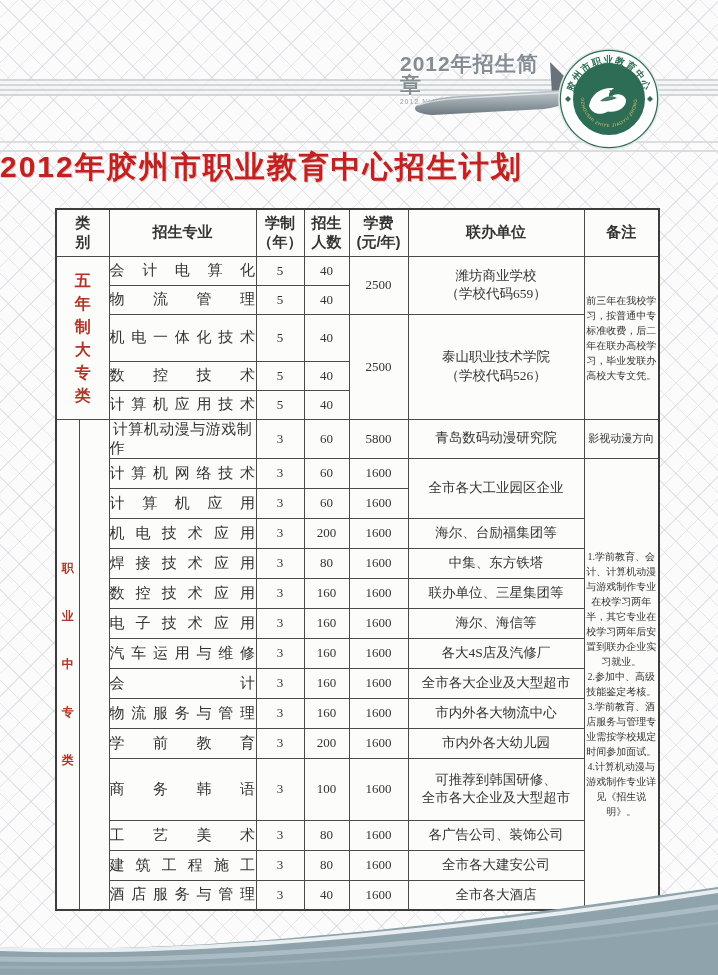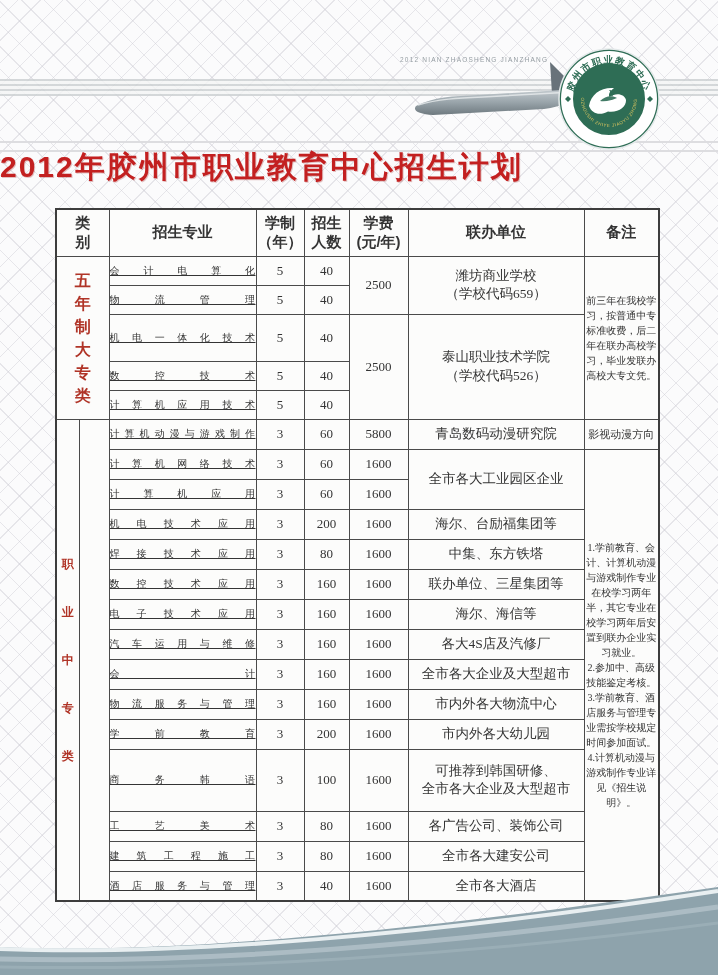--- a/index.html
+++ b/index.html
@@ -25,41 +25,42 @@
   .page-title{position:absolute;left:0;top:147px;width:718px;text-align:left;
     font-family:"Liberation Sans", sans-serif;font-weight:bold;font-size:30px;
     color:#c32020;letter-spacing:2px;text-shadow:1px 1px 0 rgba(150,20,20,.25);}
   table.plan{position:absolute;left:55px;top:208px;width:603px;
     border-collapse:collapse;table-layout:fixed;background:#fcfcfb;
     border:2px solid #3d3d3d;}
   table.plan td{border:1px solid #4a4a4a;padding:0;text-align:center;
     vertical-align:middle;color:#343434;overflow:hidden;}
   td.th{font-family:"Liberation Sans", sans-serif;font-weight:bold;
     font-size:15px;color:#a13a2a;line-height:1.25;}
-  td.major{font-size:10px;text-align:justify;text-align-last:justify;
-    padding:0 7px;letter-spacing:.5px;text-decoration:underline;}
+  td.major{font-size:15px;text-align:justify;text-align-last:justify;
+    padding:0 7px;letter-spacing:.5px;}
   td.num{font-size:13px;}
   td.partner{font-size:13.5px;line-height:1.35;}
   td.small-note{font-size:10px;text-align:left;padding:2px 3px;line-height:1.5;}
   td.mid-note{font-size:11px;margin-left:48px;}
   .pre{white-space:pre-line;}
   .vert{width:1em;margin:12px auto;word-break:break-all;
     font-family:"Liberation Sans", sans-serif;font-weight:bold;color:#b03427;text-align:right;}
   .vert.g1{font-size:16px;line-height:23px;}
   .vert.g2{font-size:12px;line-height:48px;}
   .footer-wave{position:absolute;left:0;bottom:0;}
 </style>
 </head>
 <body>
 
 <div class="bg-pattern"></div>
 <div class="stripe-band"></div>
 <div class="thin-lines"></div>
 
 <div class="tagline-wrap">
+  <div class="tagline">2012年招生简章</div>
   <div class="tagline-py">2012 NIAN ZHAOSHENG JIANZHANG</div>
 </div>
 
 <svg class="swoosh" width="195" height="72" viewBox="0 0 195 72">
   <defs>
     <linearGradient id="mg" x1="0" y1="0" x2="0" y2="1">
       <stop offset="0" stop-color="#c6cdd1"></stop>
       <stop offset="0.5" stop-color="#9aa5ab"></stop>
       <stop offset="1" stop-color="#6e797f"></stop>
     </linearGradient>

